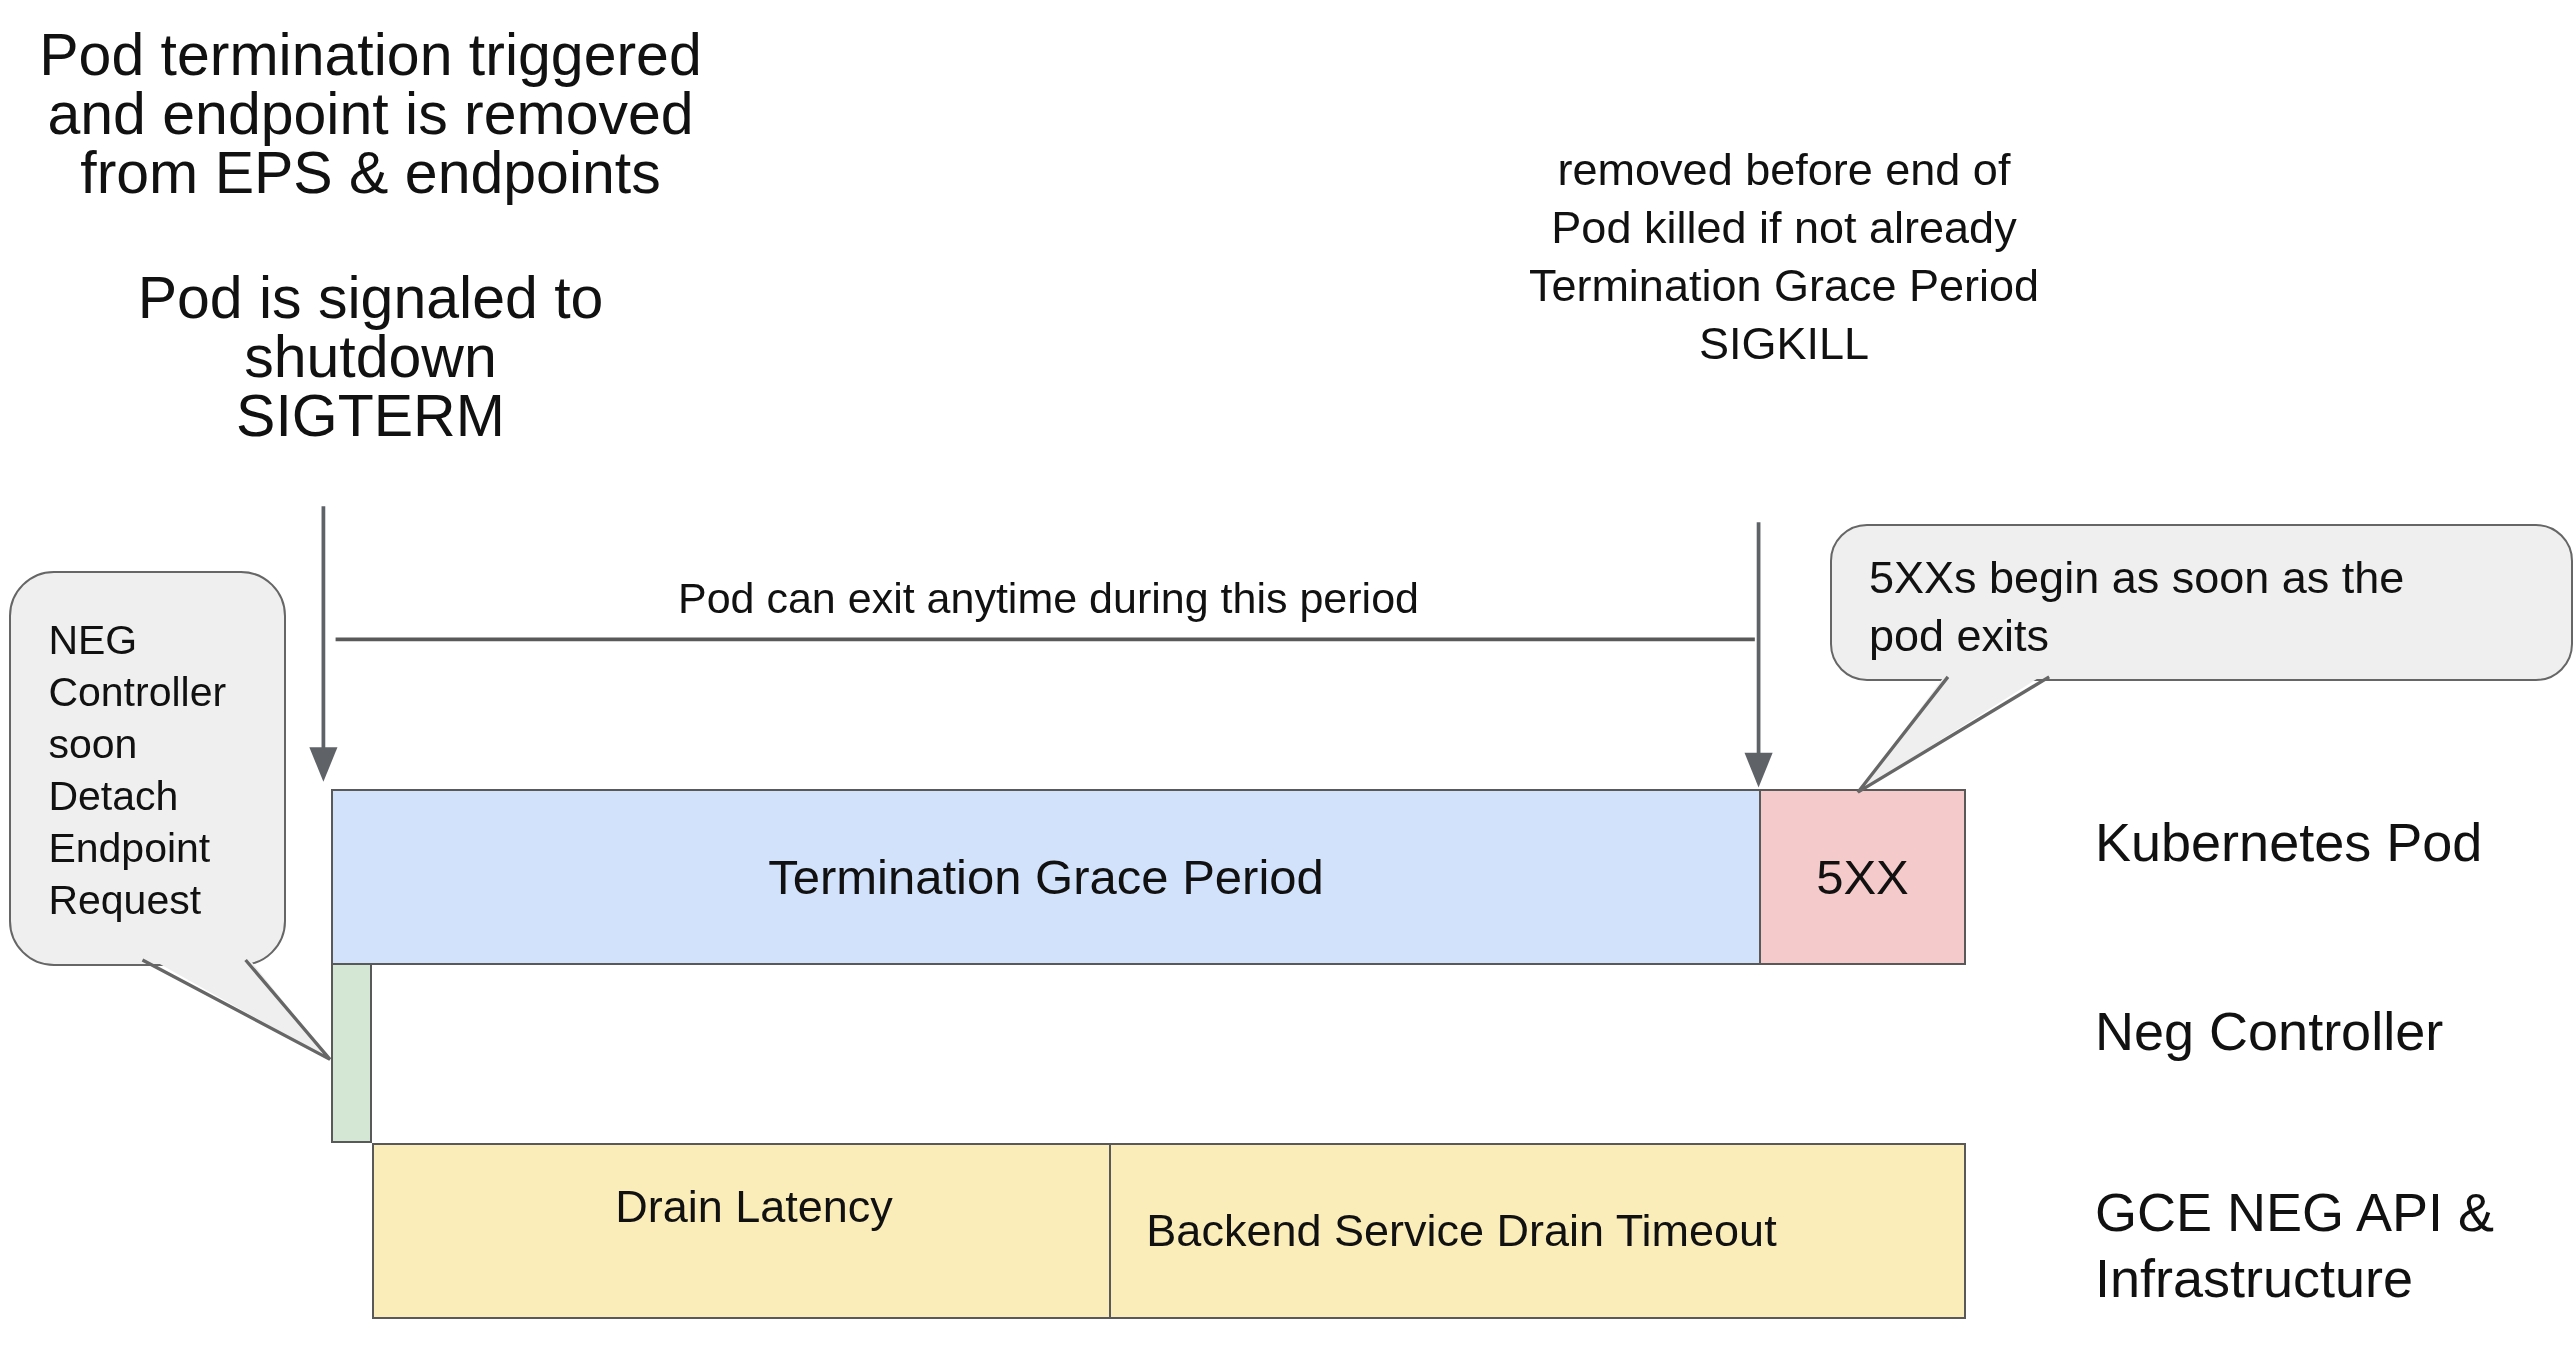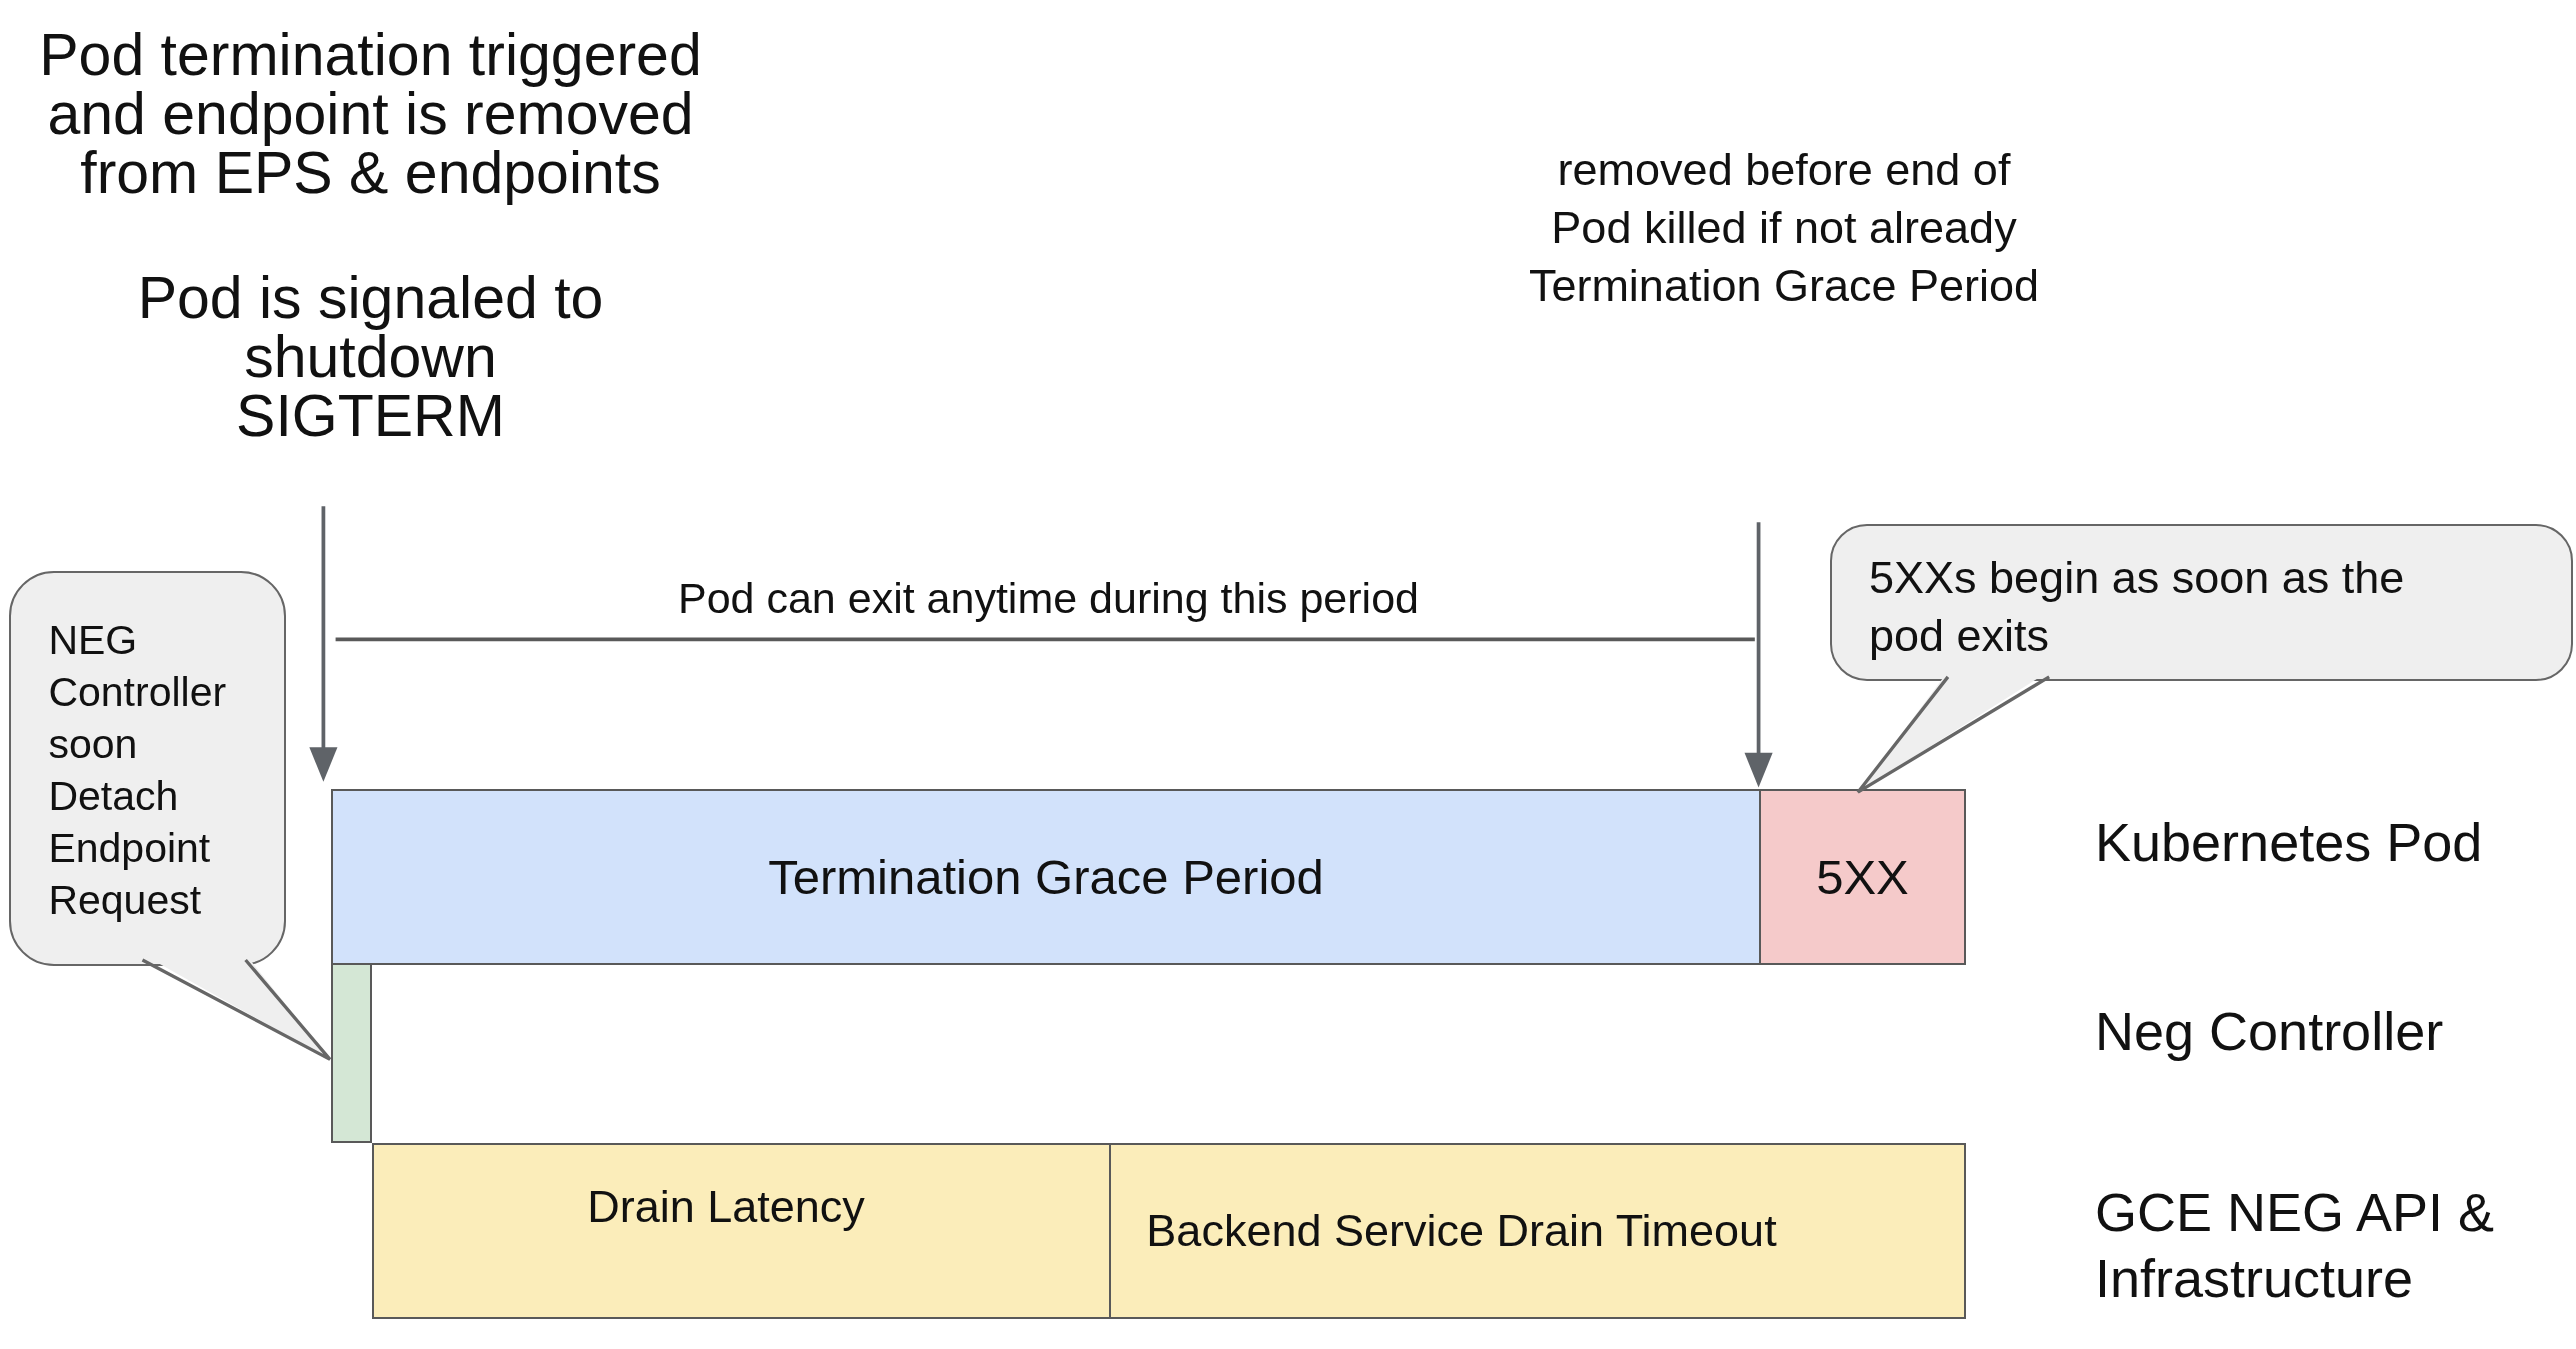--- a/index.html
+++ b/index.html
@@ -41,20 +41,21 @@
   <div>from EPS &amp; endpoints</div>
   <div class="spacer"></div>
   <div>Pod is signaled to shutdown</div>
   <div>SIGTERM</div>
 </div>
 
 <div class="abs note-right" style="left:1456px;top:141px;width:656px;">
   <div>removed before end of</div>
   <div>Pod killed if not already</div>
   <div>Termination Grace Period</div>
+  <div>SIGKILL</div>
 </div>
 
 <div class="abs exit-label" style="left:486px;top:574px;width:1125px;">Pod can exit anytime during this period</div>
 
 <div class="bubble bubble-left" style="left:9.4px;top:571px;width:277px;height:395px;">
   <div class="bubble-text" style="position:absolute;left:37px;top:41px;">
     <div>NEG</div>
     <div>Controller</div>
     <div>soon</div>
     <div>Detach</div>
@@ -72,21 +73,21 @@
 
 <div class="bar" style="left:331px;top:789px;width:1430px;height:176px;background:#d2e2fb;"></div>
 <div class="bar" style="left:1759px;top:789px;width:207px;height:176px;background:#f5caca;"></div>
 <div class="bar-label" style="left:331px;top:789px;width:1430px;height:176px;">Termination Grace Period</div>
 <div class="bar-label" style="left:1759px;top:789px;width:207px;height:176px;">5XX</div>
 
 <div class="bar" style="left:331px;top:963px;width:41px;height:180px;background:#d4e7d5;"></div>
 
 <div class="bar" style="left:372px;top:1143px;width:740px;height:176px;background:#fbedba;"></div>
 <div class="bar" style="left:1109px;top:1143px;width:857px;height:176px;background:#fbedba;"></div>
-<div class="bar-label small" style="left:356px;top:1143px;width:740px;height:128px;">Drain Latency</div>
+<div class="bar-label small" style="left:384px;top:1143px;width:740px;height:128px;">Drain Latency</div>
 <div class="bar-label small" style="left:1109px;top:1143px;width:705px;height:176px;">Backend Service Drain Timeout</div>
 
 <div class="row-label" style="left:2095px;top:809px;">Kubernetes Pod</div>
 <div class="row-label" style="left:2095px;top:998px;">Neg Controller</div>
 <div class="row-label" style="left:2095px;top:1179px;">
   <div>GCE NEG API &amp;</div>
   <div>Infrastructure</div>
 </div>
 
 <svg class="overlay" width="2576" height="1350" viewBox="0 0 2748 1440">

